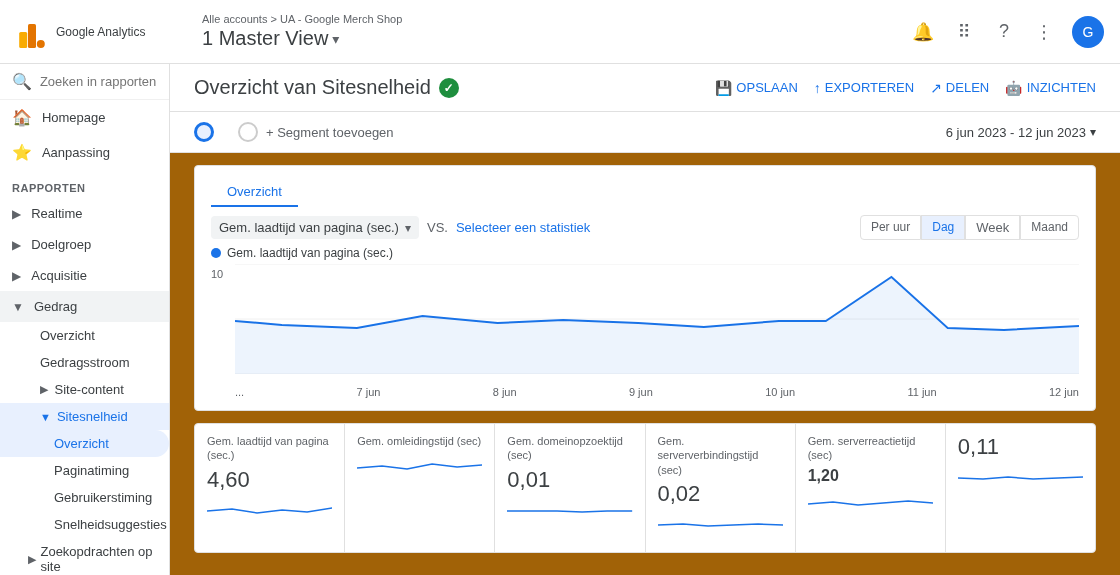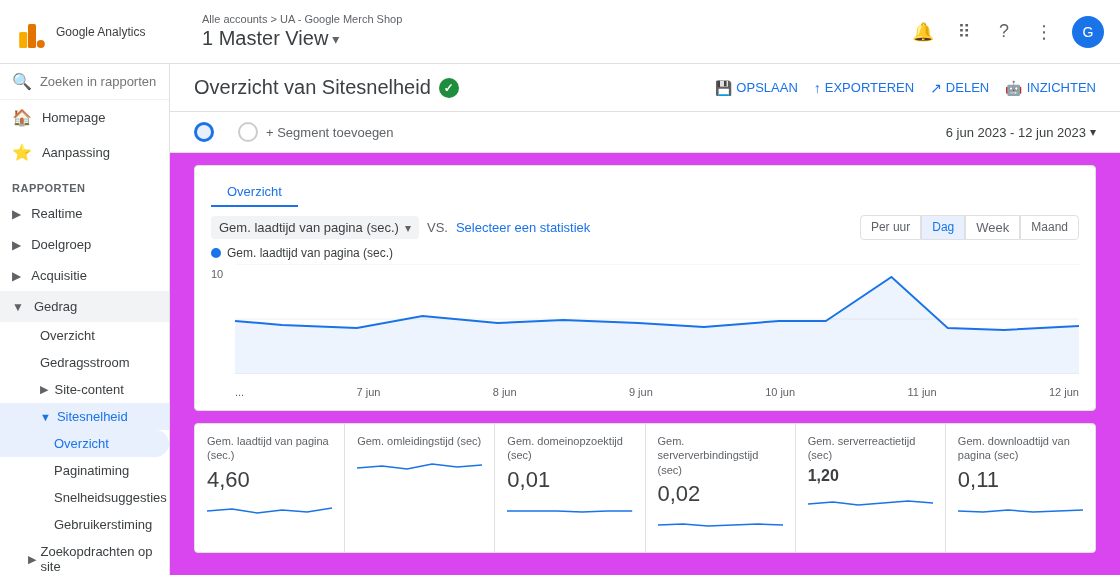--- a/index.html
+++ b/index.html
@@ -90,34 +90,34 @@
       <span style="color:#1a73e8;font-weight:400;">Sitesnelheid</span>
     </div>
 
     <div style="padding:6px 12px 6px 54px;cursor:pointer;font-size:13px;color:#1a73e8;font-weight:500;background:#e8f0fe;border-radius:0 20px 20px 0;">
       <span>Overzicht</span>
     </div>
     <div style="padding:6px 12px 6px 54px;cursor:pointer;font-size:13px;color:#3c4043;">
       <span>Paginatiming</span>
     </div>
     <div style="padding:6px 12px 6px 54px;cursor:pointer;font-size:13px;color:#3c4043;">
+      <span>Gebruikerstiming</span>
+    </div>
+    <div style="padding:6px 12px 6px 54px;cursor:pointer;font-size:13px;color:#3c4043;">
       <span>Snelheidsuggesties</span>
-    </div>
-    <div style="padding:6px 12px 6px 54px;cursor:pointer;font-size:13px;color:#3c4043;">
-      <span>Gebruikerstiming</span>
     </div>
 
     <div style="padding:6px 12px 6px 28px;cursor:pointer;font-size:13px;color:#3c4043;display:flex;align-items:center;gap:4px;">
       <span style="font-size:11px;color:#5f6368;">▶</span>
       <span>Zoekopdrachten op site</span>
     </div>
 
   </div>
 
-  <div style="flex:1;overflow-y:auto;background:#d946ef;">
+  <div style="flex:1;overflow-y:auto;background:#a16207;">
 
     <div style="background:#fff;padding:12px 24px;display:flex;align-items:center;justify-content:space-between;border-bottom:1px solid #e0e0e0;">
       <div style="display:flex;align-items:center;gap:8px;">
         <span style="font-size:20px;color:#3c4043;font-weight:400;">Overzicht van Sitesnelheid</span>
         <span style="color:#1e8e3e;font-size:18px;background:#1e8e3e;color:#fff;border-radius:50%;width:20px;height:20px;display:inline-flex;align-items:center;justify-content:center;font-size:12px;font-weight:700;">✓</span>
       </div>
       <div style="display:flex;align-items:center;gap:16px;">
         <div style="display:flex;align-items:center;gap:4px;font-size:13px;color:#1a73e8;cursor:pointer;">
           <span style="font-size:14px;">💾</span>
           <span>OPSLAAN</span>
@@ -252,21 +252,20 @@
 
       <div style="flex:1;padding:10px 12px;border-right:1px solid #e0e0e0;min-width:0;">
         <div style="font-size:11px;color:#5f6368;margin-bottom:4px;line-height:1.3;">Gem. serverreactietijd (sec)</div>
         <div style="font-size:16px;color:#3c4043;font-weight:700;margin-bottom:4px;">1,20</div>
         <svg width="100%" height="28" viewBox="0 0 100 28" preserveAspectRatio="none">
             <polyline fill="none" stroke="#1a73e8" stroke-width="1.5" points="0,15 20,13 40,16 60,14 80,12 100,14"></polyline>
           </svg>
       </div>
 
       <div style="flex:1;padding:10px 12px;min-width:0;">
-        <div style="font-size:11px;color:#5f6368;margin-bottom:4px;line-height:1.3;">Gem. downloadtijd van pagina (sec)</div>
         <div style="font-size:22px;color:#3c4043;font-weight:400;margin-bottom:4px;">0,11</div>
         <svg width="100%" height="28" viewBox="0 0 100 28" preserveAspectRatio="none">
             <polyline fill="none" stroke="#1a73e8" stroke-width="1.5" points="0,14 20,15 40,13 60,15 80,14 100,13"></polyline>
           </svg>
       </div>
     </div>
 
   </div>
 </div>
 

